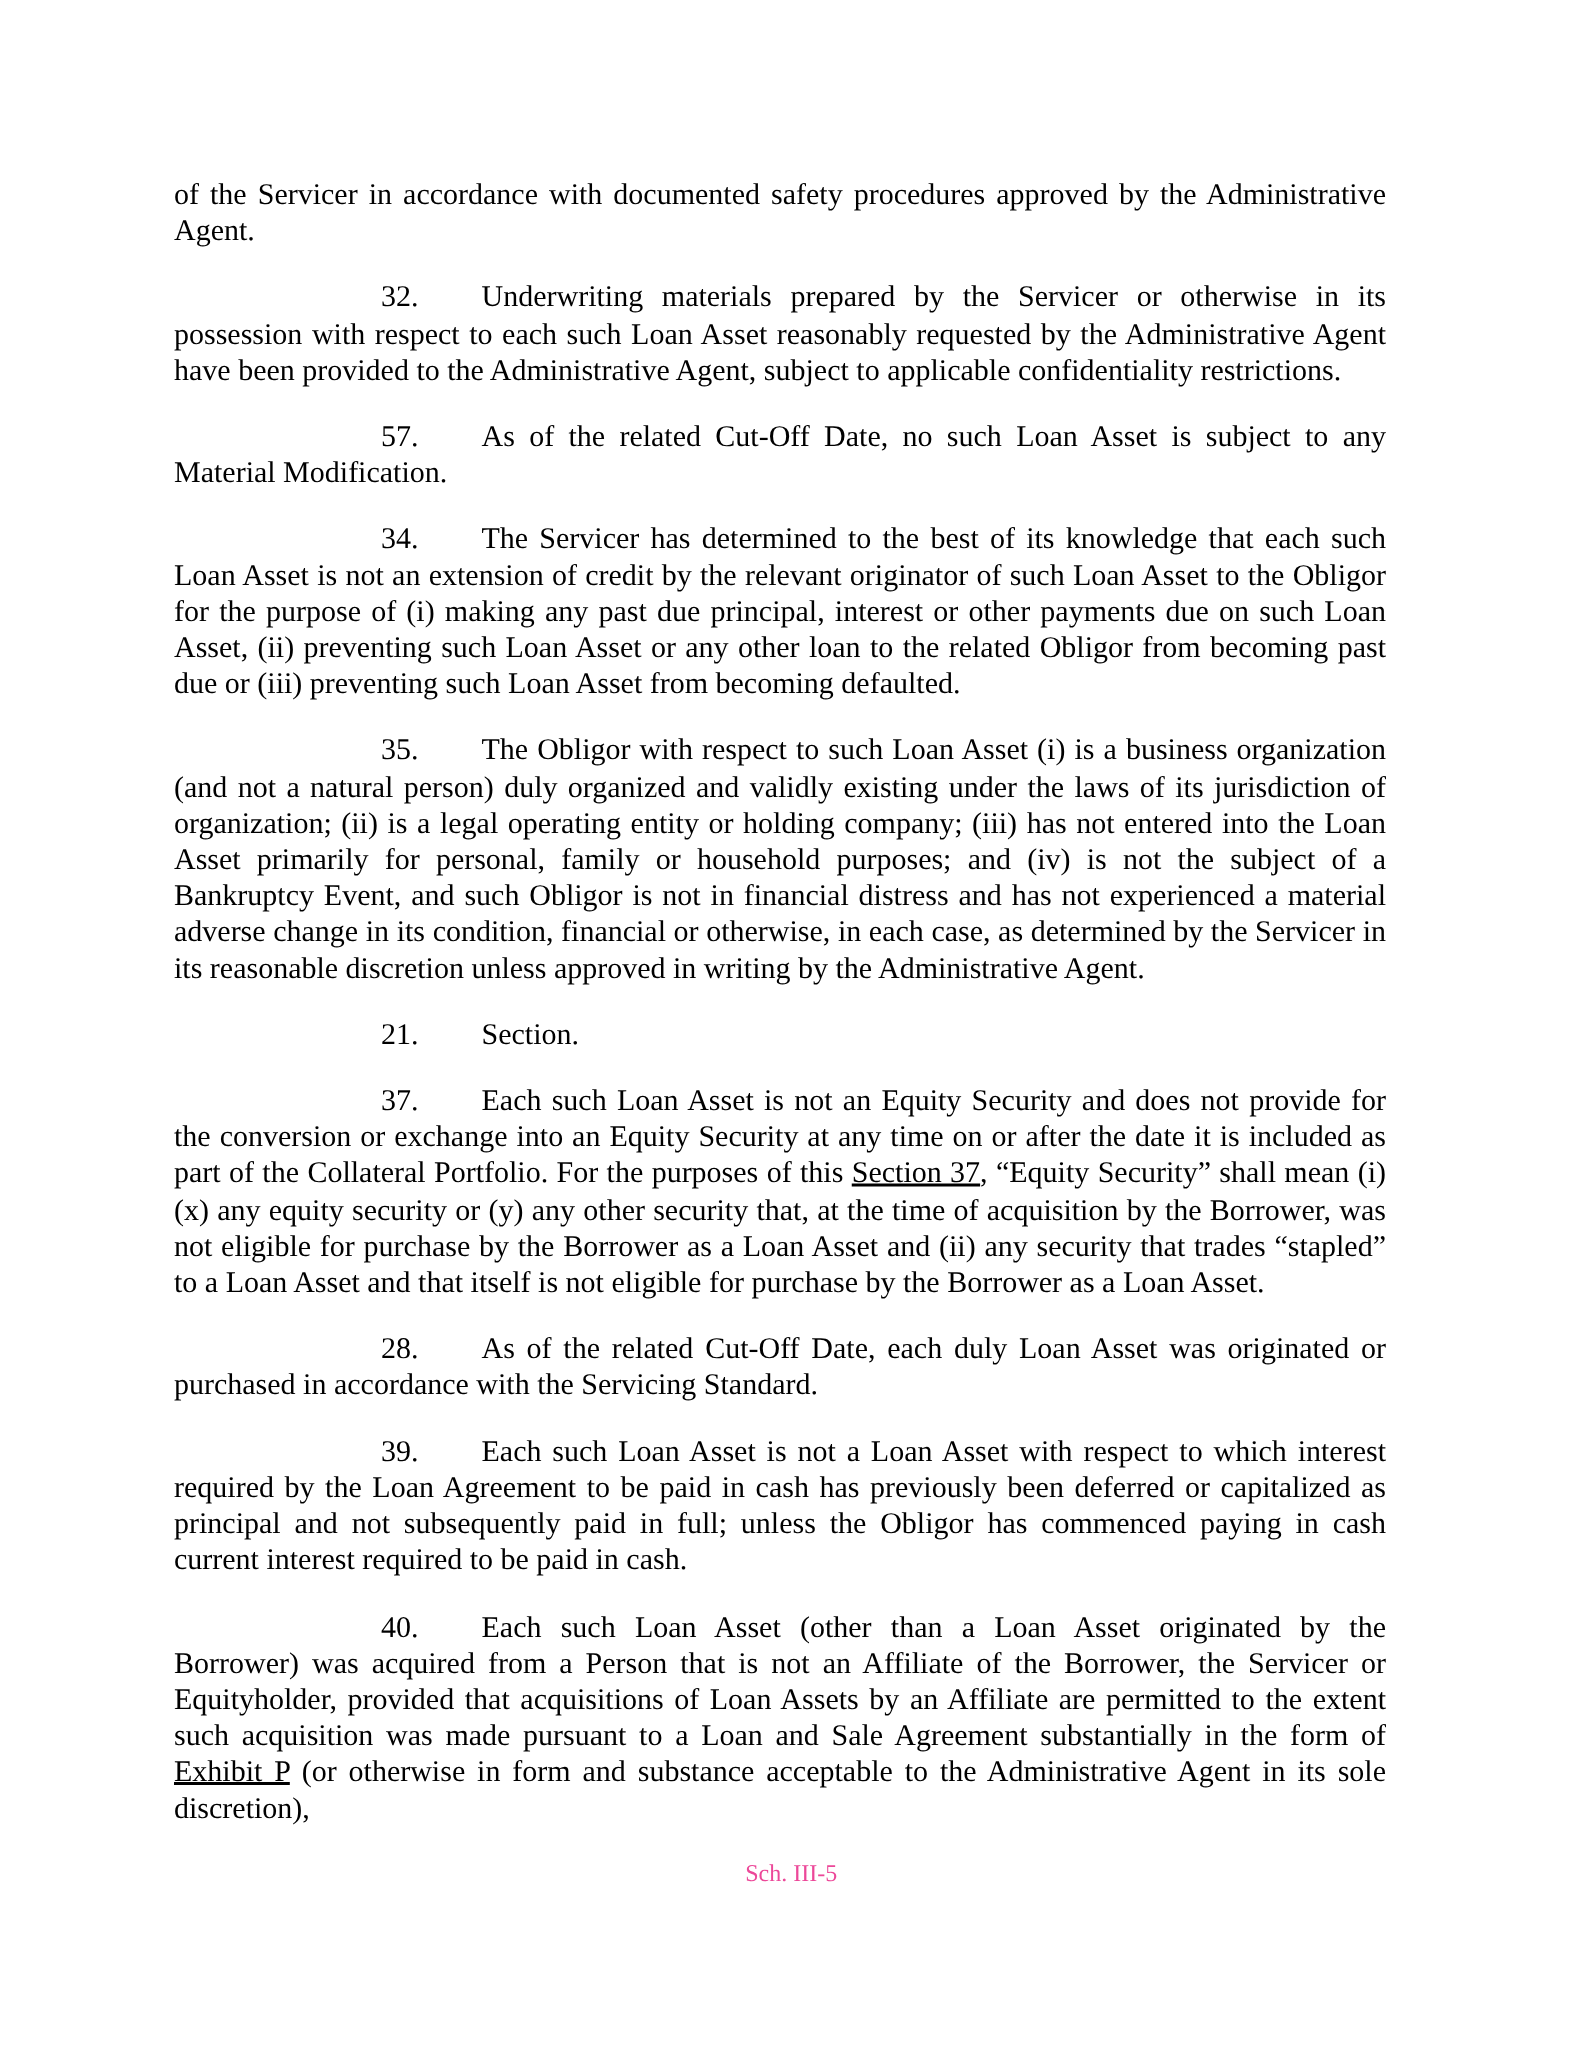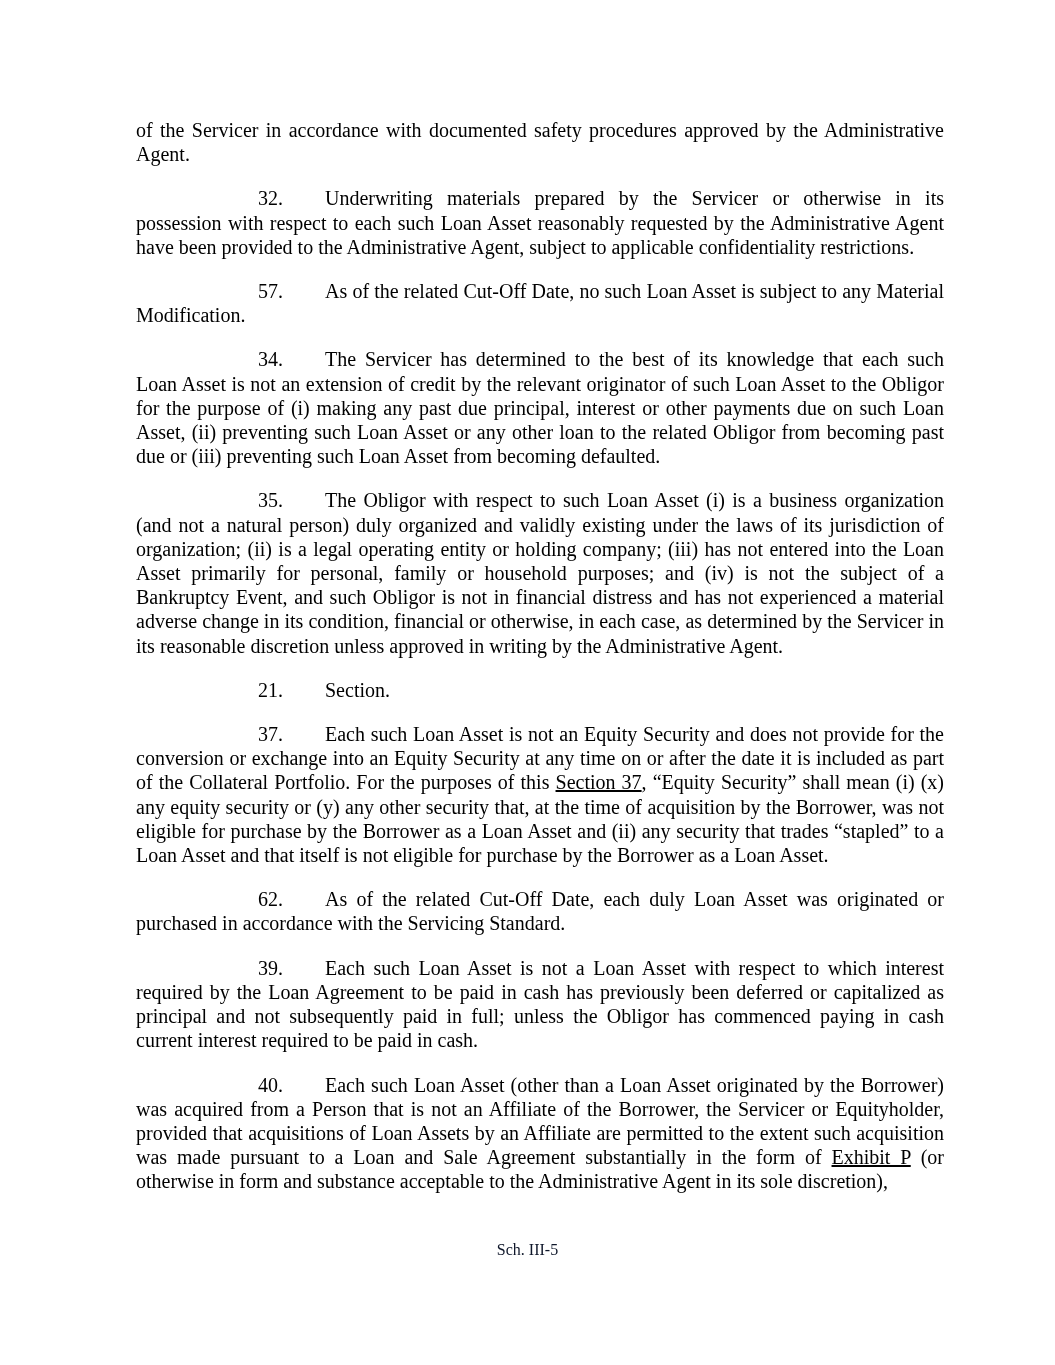--- a/index.html
+++ b/index.html
@@ -11,65 +11,66 @@
     position: relative;
     width: 1055px;
     height: 1365px;
     background: #ffffff;
     color: #000000;
     font-family: "Liberation Serif", "DejaVu Serif", serif;
     overflow: hidden;
   }
   .doc-body {
     position: absolute;
-    left: 136px;
+    left: 116px;
     top: 118px;
     width: 808px;
   }
   p.para {
     margin: 0 0 20px 0;
     font-size: 20px;
     line-height: 24.2px;
     text-align: justify;
     letter-spacing: 0;
   }
   p.para.indented {
     text-indent: 122px;
   }
   .pnum {
     white-space: nowrap;
+    margin-left: 16px;
   }
   .tab {
     display: inline-block;
     width: 42px;
   }
   .u {
     text-decoration: underline;
   }
   .footer {
     position: absolute;
     top: 1240px;
     left: 0;
     width: 100%;
     text-align: center;
     font-size: 16px;
     line-height: 19px;
-    color: #0f172a;
+    color: #ec4899;
   }
 </style>
 </head>
 <body>
 
 <div class="page">
   <div class="doc-body">
       <p class="para"><span>of the Servicer in accordance with documented safety procedures approved by the Administrative Agent.</span></p>
       <p class="para indented"><span class="pnum">32.</span><span class="tab"></span><span>Underwriting materials prepared by the Servicer or otherwise in its possession with respect to each such Loan Asset reasonably requested by the Administrative Agent have been provided to the Administrative Agent, subject to applicable confidentiality restrictions.</span></p>
       <p class="para indented"><span class="pnum">57.</span><span class="tab"></span><span>As of the related Cut-Off Date, no such Loan Asset is subject to any Material Modification.</span></p>
       <p class="para indented"><span class="pnum">34.</span><span class="tab"></span><span>The Servicer has determined to the best of its knowledge that each such Loan Asset is not an extension of credit by the relevant originator of such Loan Asset to the Obligor for the purpose of (i) making any past due principal, interest or other payments due on such Loan Asset, (ii) preventing such Loan Asset or any other loan to the related Obligor from becoming past due or (iii) preventing such Loan Asset from becoming defaulted.</span></p>
       <p class="para indented"><span class="pnum">35.</span><span class="tab"></span><span>The Obligor with respect to such Loan Asset (i) is a business organization (and not a natural person) duly organized and validly existing under the laws of its jurisdiction of organization; (ii) is a legal operating entity or holding company; (iii) has not entered into the Loan Asset primarily for personal, family or household purposes; and (iv) is not the subject of a Bankruptcy Event, and such Obligor is not in financial distress and has not experienced a material adverse change in its condition, financial or otherwise, in each case, as determined by the Servicer in its reasonable discretion unless approved in writing by the Administrative Agent.</span></p>
       <p class="para indented"><span class="pnum">21.</span><span class="tab"></span><span>Section.</span></p>
       <p class="para indented"><span class="pnum">37.</span><span class="tab"></span><span>Each such Loan Asset is not an Equity Security and does not provide for the conversion or exchange into an Equity Security at any time on or after the date it is included as part of the Collateral Portfolio.  For the purposes of this </span><span class="u">Section 37</span><span>, “Equity Security” shall mean (i) (x) any equity security or (y) any other security that, at the time of acquisition by the Borrower, was not eligible for purchase by the Borrower as a Loan Asset and (ii) any security that trades “stapled” to a Loan Asset and that itself is not eligible for purchase by the Borrower as a Loan Asset.</span></p>
-      <p class="para indented"><span class="pnum">62.</span><span class="tab"></span><span>As of the related Cut-Off Date, each duly Loan Asset was originated or purchased in accordance with the Servicing Standard.</span></p>
+      <p class="para indented"><span class="pnum">28.</span><span class="tab"></span><span>As of the related Cut-Off Date, each duly Loan Asset was originated or purchased in accordance with the Servicing Standard.</span></p>
       <p class="para indented"><span class="pnum">39.</span><span class="tab"></span><span>Each such Loan Asset is not a Loan Asset with respect to which interest required by the Loan Agreement to be paid in cash has previously been deferred or capitalized as principal and not subsequently paid in full; unless the Obligor has commenced paying in cash current interest required to be paid in cash.</span></p>
       <p class="para indented"><span class="pnum">40.</span><span class="tab"></span><span>Each such Loan Asset (other than a Loan Asset originated by the Borrower) was acquired from a Person that is not an Affiliate of the Borrower, the Servicer or Equityholder, provided that acquisitions of Loan Assets by an Affiliate are permitted to the extent such acquisition was made pursuant to a Loan and Sale Agreement substantially in the form of </span><span class="u">Exhibit P</span><span> (or otherwise in form and substance acceptable to the Administrative Agent in its sole discretion),</span></p>
     </div>
   <div class="footer">Sch. III-5</div>
 </div>
 
 </body></html>

